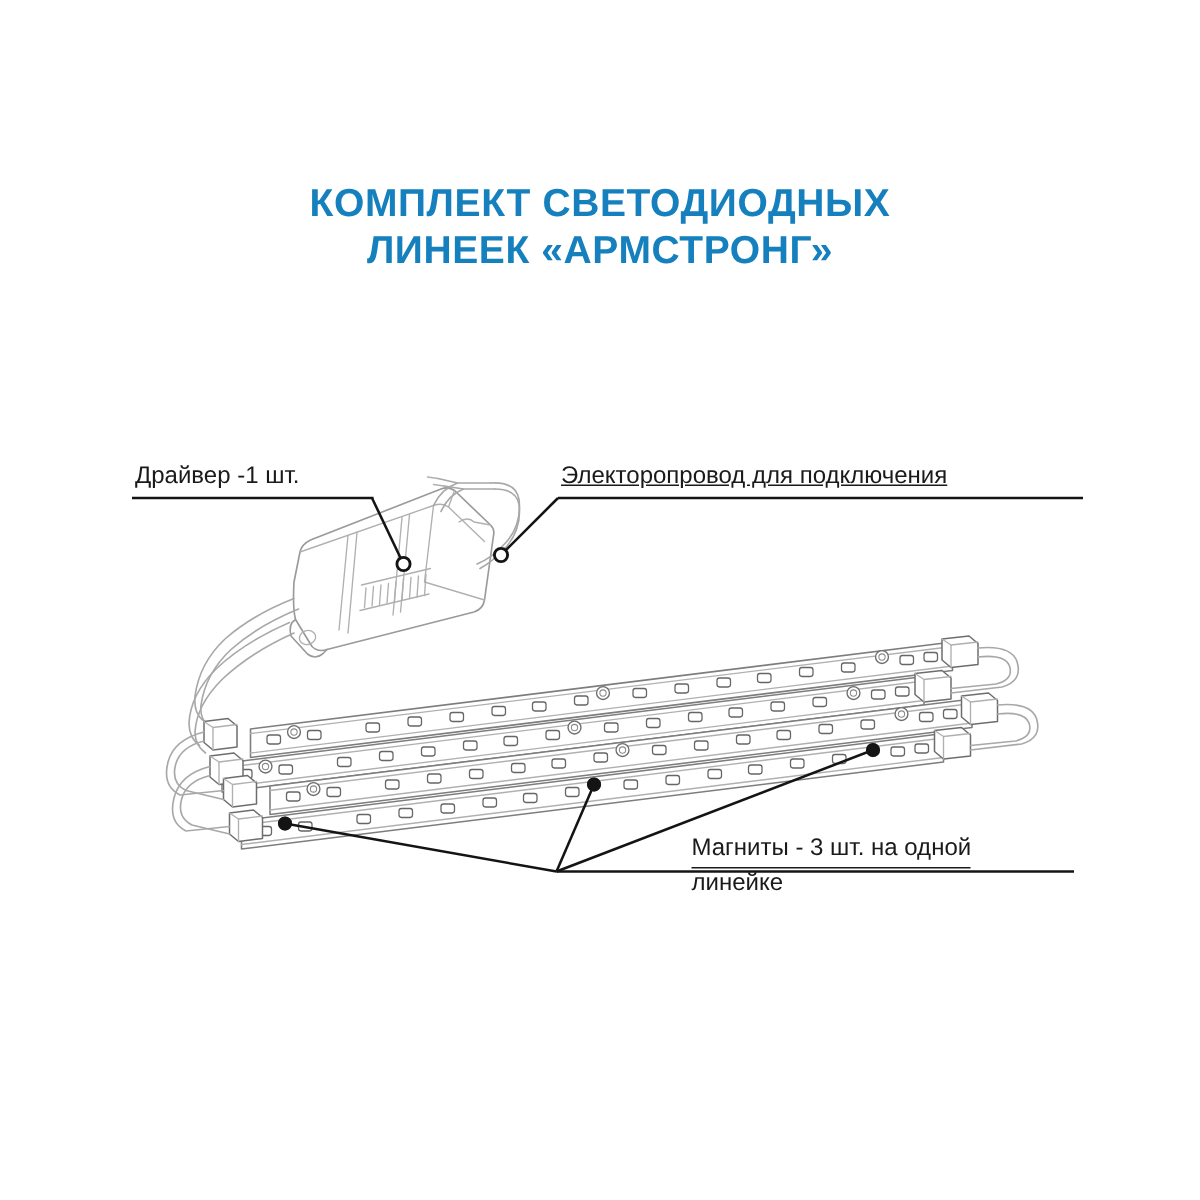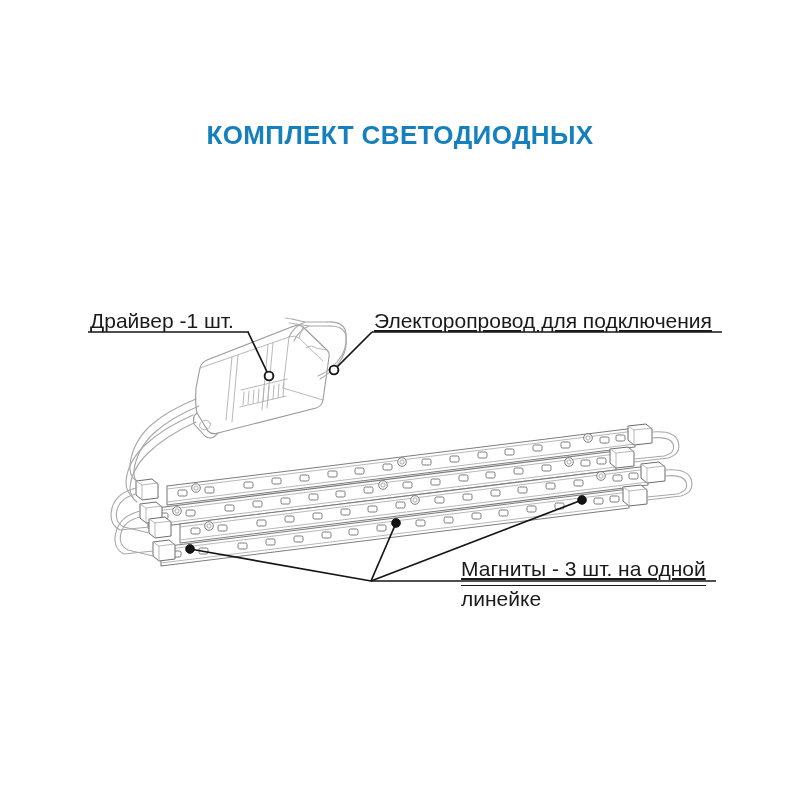--- a/index.html
+++ b/index.html
@@ -31,57 +31,58 @@
   .title-line {
     display: block;
     font-size: 26px;
     font-weight: bold;
     letter-spacing: 0.4px;
     color: #1580bd;
     font-family: "Liberation Sans", sans-serif;
   }
   .callout {
     position: absolute;
-    font-size: 21px;
+    font-size: 16px;
     color: #1a1a1a;
     font-family: "Liberation Sans", sans-serif;
     white-space: nowrap;
     line-height: 1.28;
   }
   .callout .ln {
     display: block;
   }
   .callout .ul {
     border-bottom: 1.6px solid #1a1a1a;
     padding-bottom: 2px;
   }
   #label-driver   { left: 90px;  top: 292px; }
   #label-wire     { left: 374px; top: 292px; text-decoration: underline; }
   #label-magnets  { left: 461px; top: 540px; }
-  #label-magnets .ul { display: block; text-decoration: underline; }
+  #label-magnets .ul { display: block; }
   svg { display: block; }
   .stroke-gray { fill: none; stroke: #9a9a9a; stroke-width: 1.1; stroke-linejoin: round; stroke-linecap: round; }
   .stroke-gray-thin { fill: none; stroke: #b0b0b0; stroke-width: 0.9; stroke-linejoin: round; stroke-linecap: round; }
   .strip-body { fill: #ffffff; stroke: #7d7d7d; stroke-width: 1.05; stroke-linejoin: round; }
   .led { fill: #ffffff; stroke: #666666; stroke-width: 0.85; }
   .magnet-ring { fill: #ffffff; stroke: #6d6d6d; stroke-width: 0.9; }
   .magnet-inner { fill: none; stroke: #8a8a8a; stroke-width: 0.7; }
   .connector { fill: #ffffff; stroke: #6d6d6d; stroke-width: 1.0; stroke-linejoin: round; }
   .wire { fill: none; stroke: #a8a8a8; stroke-width: 1.1; stroke-linecap: round; }
   .leader { fill: none; stroke: #141414; stroke-width: 1.7; }
   .leader-dot-open { fill: #ffffff; stroke: #141414; stroke-width: 1.9; }
   .leader-dot-solid { fill: #141414; stroke: #141414; stroke-width: 1.6; }
 </style>
 </head>
 <body>
 
 <div id="stage">
 
   <div class="title-block">
     <span class="title-line">КОМПЛЕКТ СВЕТОДИОДНЫХ</span>
+    <span class="title-line">ЛИНЕЕК «АРМСТРОНГ»</span>
   </div>
 
   <svg width="800" height="800" viewBox="0 0 800 800" style="position:absolute;left:0;top:0;">
 
     <g>
 
       <path class="stroke-gray" d="M196,372 L200,352 Q201,347 207,344 L294,310 Q299,308 303,311 L327,334
                Q330,337 329,341 L323,384 Q322,390 316,392 L218,417 Q212,419 208,415 L197,397
                Q195,389 196,372 Z"></path>
 

